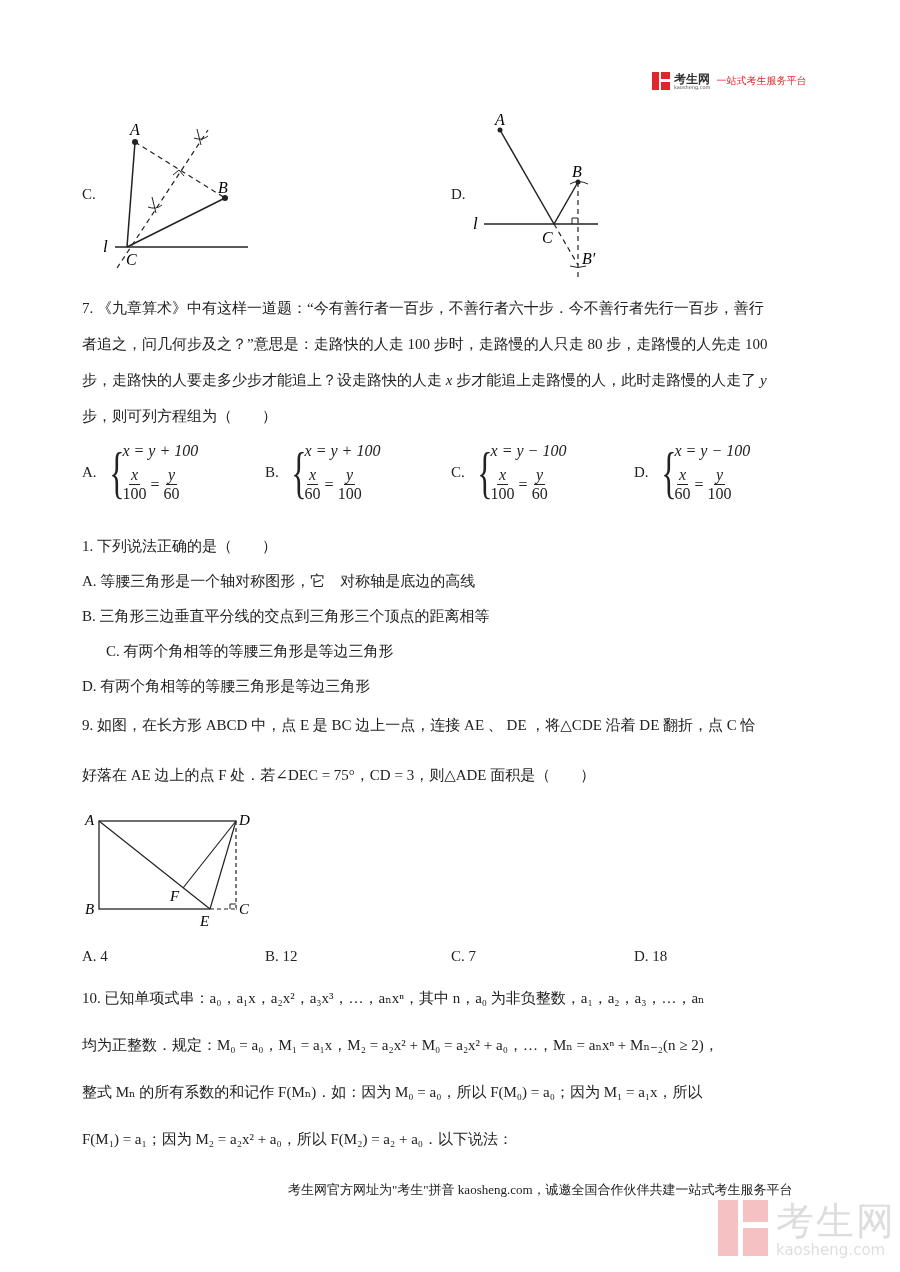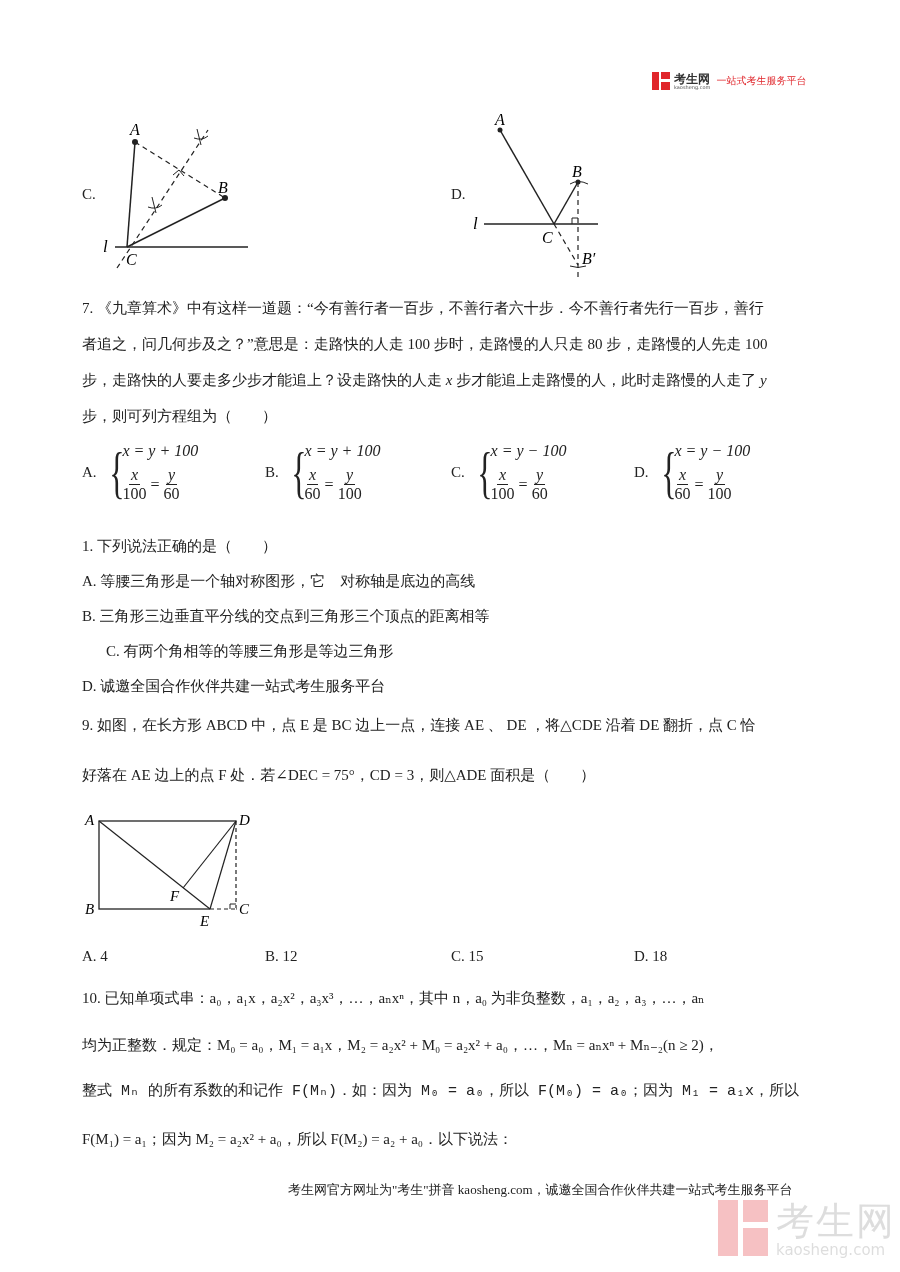--- a/index.html
+++ b/index.html
@@ -164,21 +164,21 @@
           <span class="den">100</span>
         </span>
     </div>
   </div>
 </div>
 
 <div class="line" style="top:536px;">1. 下列说法正确的是（　　）</div>
 <div class="line" style="top:571px;">A. 等腰三角形是一个轴对称图形，它　对称轴是底边的高线</div>
 <div class="line" style="top:606px;">B. 三角形三边垂直平分线的交点到三角形三个顶点的距离相等</div>
 <div class="line" style="top:641px;margin-left:24px;">C. 有两个角相等的等腰三角形是等边三角形</div>
-<div class="line" style="top:676px;">D. 诚邀全国合作伙伴共建一站式考生服务平台</div>
+<div class="line" style="top:676px;">D. 有两个角相等的等腰三角形是等边三角形</div>
 
 <div class="line" style="top:715px;">9. 如图，在长方形 ABCD 中，点 E 是 BC 边上一点，连接 AE 、 DE ，将△CDE 沿着 DE 翻折，点 C 恰</div>
 <div class="line" style="top:765px;">好落在 AE 边上的点 F 处．若∠DEC = 75°，CD = 3，则△ADE 面积是（　　）</div>
 
 <svg class="abs" style="left:80px;top:808px;" width="180" height="125">
   <rect x="19" y="13" width="137" height="88" fill="none" stroke="#222" stroke-width="1.3"></rect>
   <line x1="156" y1="13" x2="156" y2="101" stroke="#fff" stroke-width="2"></line>
   <line x1="156" y1="13" x2="156" y2="101" stroke="#222" stroke-width="1.2" stroke-dasharray="4,3"></line>
   <line x1="130" y1="101" x2="156" y2="101" stroke="#fff" stroke-width="2"></line>
   <line x1="130" y1="101" x2="156" y2="101" stroke="#222" stroke-width="1.2" stroke-dasharray="4,3"></line>
@@ -189,26 +189,26 @@
   <text x="5" y="17" font-style="italic" font-size="15" font-family="Liberation Serif,serif">A</text>
   <text x="159" y="17" font-style="italic" font-size="15" font-family="Liberation Serif,serif">D</text>
   <text x="5" y="106" font-style="italic" font-size="15" font-family="Liberation Serif,serif">B</text>
   <text x="159" y="106" font-style="italic" font-size="15" font-family="Liberation Serif,serif">C</text>
   <text x="120" y="118" font-style="italic" font-size="15" font-family="Liberation Serif,serif">E</text>
   <text x="90" y="93" font-style="italic" font-size="15" font-family="Liberation Serif,serif">F</text>
 </svg>
 
 <div class="line" style="top:946px;left:82px;">A. 4</div>
 <div class="line" style="top:946px;left:265px;">B. 12</div>
-<div class="line" style="top:946px;left:451px;">C. 15</div>
+<div class="line" style="top:946px;left:451px;">C. 7</div>
 <div class="line" style="top:946px;left:634px;">D. 18</div>
 
 <div class="line" style="top:988px;">10. 已知单项式串：a₀，a₁x，a₂x²，a₃x³，…，aₙxⁿ，其中 n，a₀ 为非负整数，a₁，a₂，a₃，…，aₙ</div>
 <div class="line" style="top:1035px;">均为正整数．规定：M₀ = a₀，M₁ = a₁x，M₂ = a₂x² + M₀ = a₂x² + a₀，…，Mₙ = aₙxⁿ + Mₙ₋₂(n ≥ 2)，</div>
-<div class="line" style="top:1082px;font-family:Liberation Mono, monospace;">整式 Mₙ 的所有系数的和记作 F(Mₙ)．如：因为 M₀ = a₀，所以 F(M₀) = a₀；因为 M₁ = a₁x，所以</div>
+<div class="line" style="top:1082px;">整式 Mₙ 的所有系数的和记作 F(Mₙ)．如：因为 M₀ = a₀，所以 F(M₀) = a₀；因为 M₁ = a₁x，所以</div>
 <div class="line" style="top:1129px;">F(M₁) = a₁；因为 M₂ = a₂x² + a₀，所以 F(M₂) = a₂ + a₀．以下说法：</div>
 
 <div class="footer">考生网官方网址为"考生"拼音 kaosheng.com，诚邀全国合作伙伴共建一站式考生服务平台</div>
 
 <div class="wm">
   <div class="wm-mark">
     <div class="b1"></div>
       <div class="b2"></div>
       <div class="b3"></div>
   </div>

